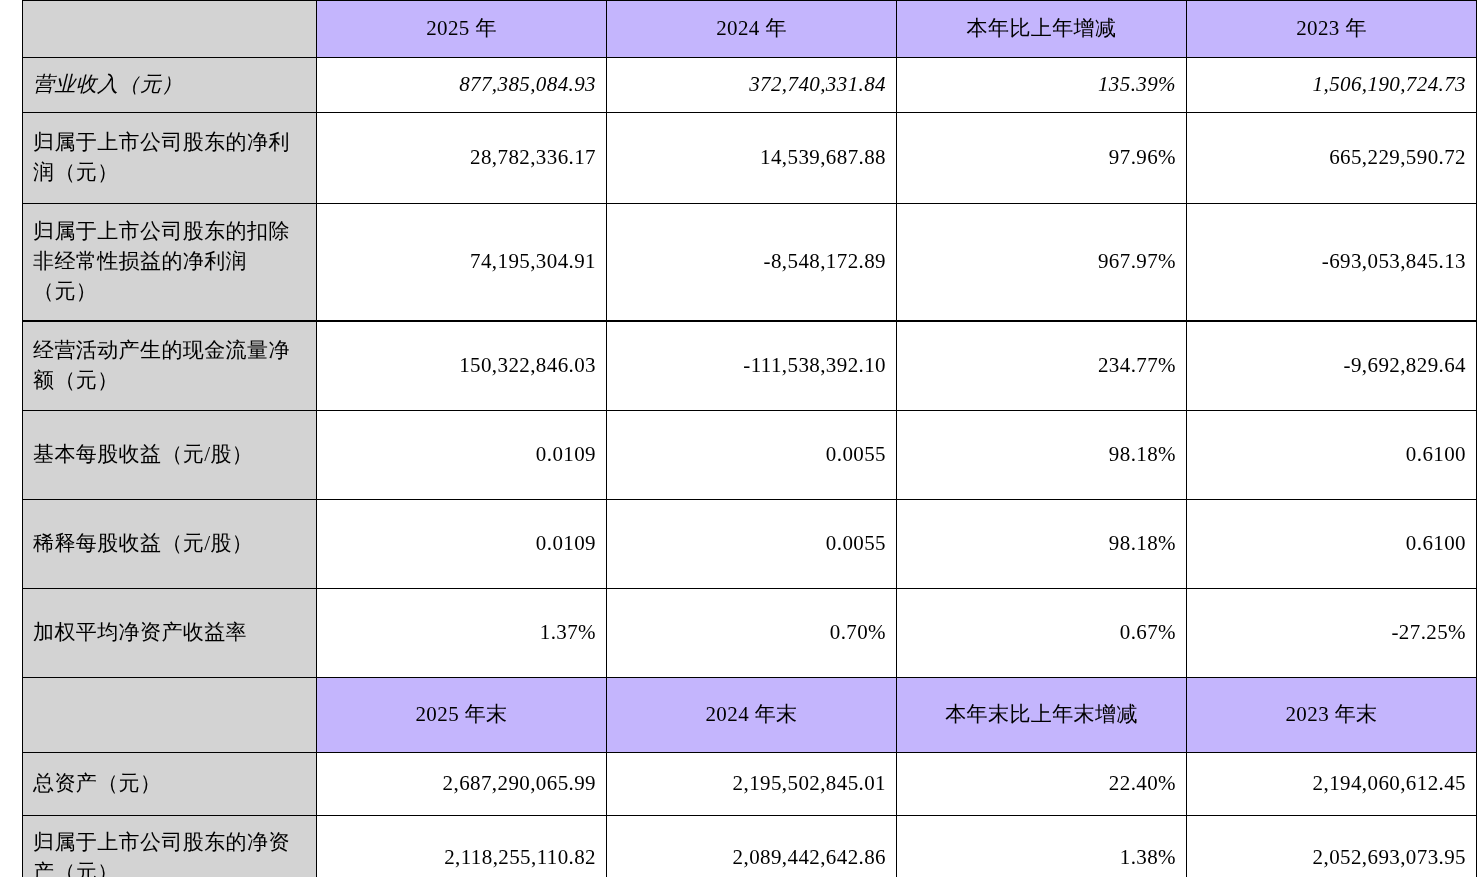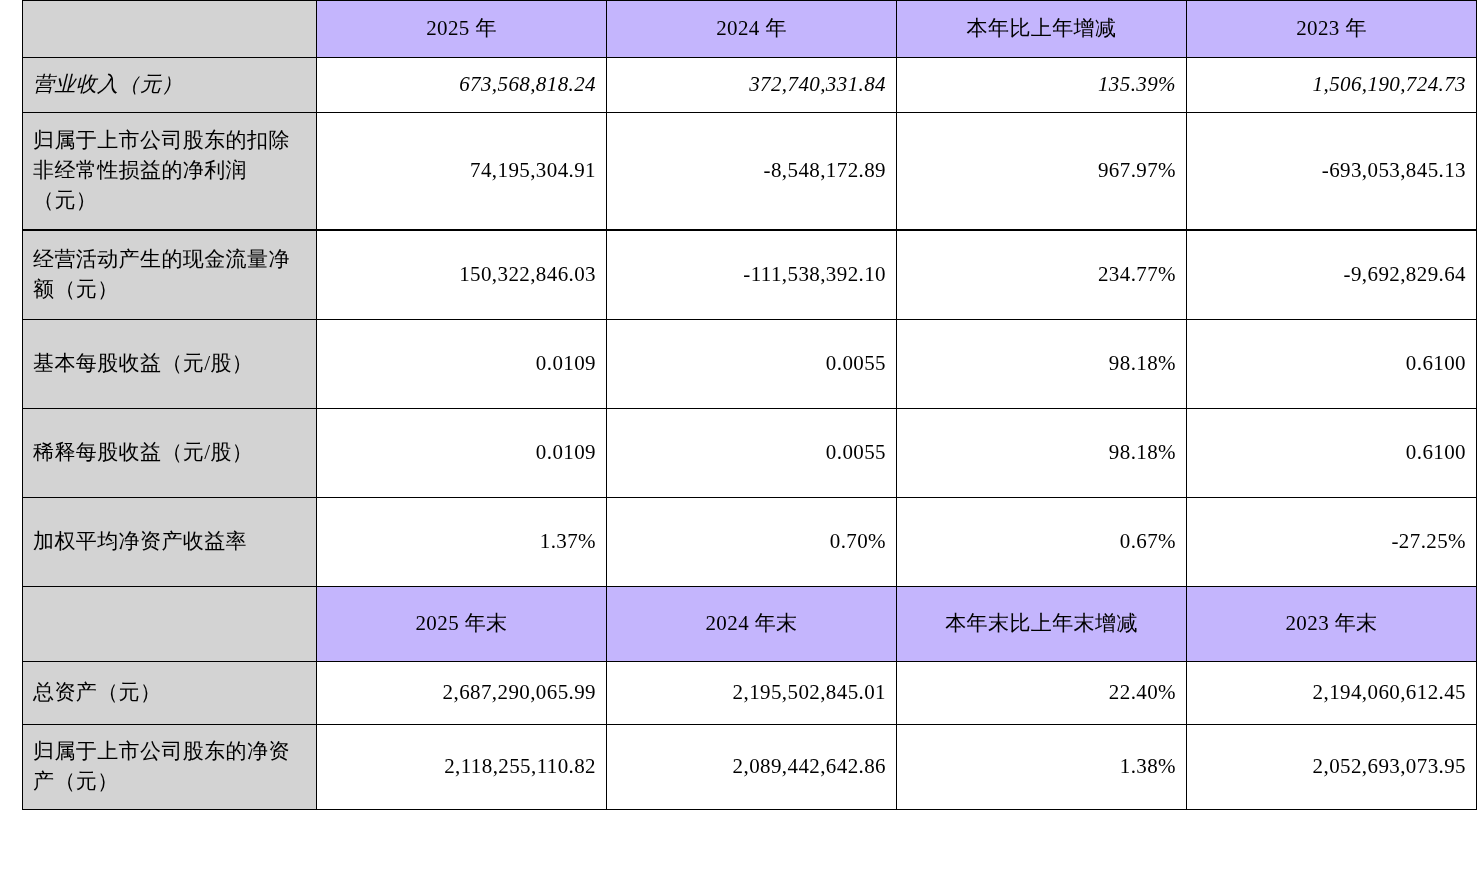--- a/index.html
+++ b/index.html
@@ -91,26 +91,33 @@
       <tr class="h-head">
         <td class="hdr-blank"></td>
         <td class="hdr">2025 年</td>
         <td class="hdr">2024 年</td>
         <td class="hdr">本年比上年增减</td>
         <td class="hdr">2023 年</td>
       </tr>
 
       <tr class="h-1">
         <td class="rowlabel">营业收入（元）</td>
-        <td class="num">673,568,818.24</td>
+        <td class="num">877,385,084.93</td>
         <td class="num">372,740,331.84</td>
         <td class="num">135.39%</td>
         <td class="num">1,506,190,724.73</td>
       </tr>
 
+      <tr class="h-2">
+        <td class="rowlabel">归属于上市公司股东的净利润（元）</td>
+        <td class="num">28,782,336.17</td>
+        <td class="num">14,539,687.88</td>
+        <td class="num">97.96%</td>
+        <td class="num">665,229,590.72</td>
+      </tr>
 
       <tr class="h-3">
         <td class="rowlabel">归属于上市公司股东的扣除非经常性损益的净利润（元）</td>
         <td class="num">74,195,304.91</td>
         <td class="num">-8,548,172.89</td>
         <td class="num">967.97%</td>
         <td class="num">-693,053,845.13</td>
       </tr>
 
       <tr class="h-2b sep-top">

